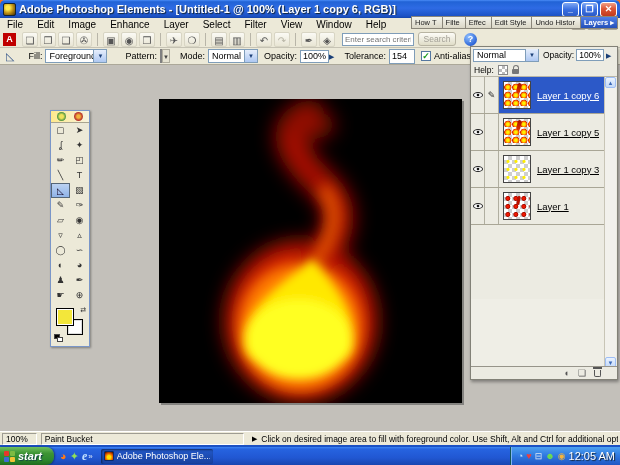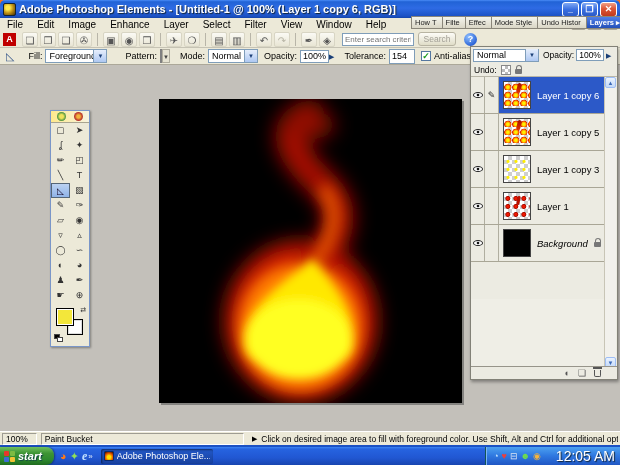--- a/index.html
+++ b/index.html
@@ -136,21 +136,21 @@
     background:linear-gradient(#a51000,#e03000); transform:rotate(14deg); }
   .thumb-yellow-blob { background-image:radial-gradient(circle at 50% 68%, #ffee00 0 15%, rgba(255,238,0,0) 30%),
     linear-gradient(45deg,#cfcfcf 25%,transparent 25%,transparent 75%,#cfcfcf 75%),linear-gradient(45deg,#cfcfcf 25%,#fff 25%,#fff 75%,#cfcfcf 75%); }
   .thumb-orange-blob { background-image:radial-gradient(circle at 50% 64%, #ffe000 0 13%, #ffa000 26%, rgba(255,160,0,0) 40%),
     linear-gradient(45deg,#cfcfcf 25%,transparent 25%,transparent 75%,#cfcfcf 75%),linear-gradient(45deg,#cfcfcf 25%,#fff 25%,#fff 75%,#cfcfcf 75%); }
   .thumb-red-blob { background-image:radial-gradient(circle at 48% 68%, #ee1800 0 17%, #a80c00 30%, rgba(168,12,0,0) 42%),
     linear-gradient(45deg,#cfcfcf 25%,transparent 25%,transparent 75%,#cfcfcf 75%),linear-gradient(45deg,#cfcfcf 25%,#fff 25%,#fff 75%,#cfcfcf 75%); }
   .thumb-red-blob::after { content:""; position:absolute; left:13px; top:3px; width:3px; height:9px; border-radius:2px;
     background:#b81000; transform:rotate(12deg); }
   .thumb-black { background:#000; }
-  .lname { font-size:9.5px; white-space:nowrap; overflow:hidden; }
+  .lname { font-size:9.5px; white-space:nowrap; overflow:hidden;text-decoration:underline; }
   .lname.italic { font-style:italic; }
   .locksm { display:none; margin-left:auto; flex:none; }
   .locksm.locked { display:block; }
   .lp-empty { position:absolute; left:0; top:252px; width:134px; height:69px; background:#EFEEE6; }
   .lp-scroll { position:absolute; right:1px; top:30px; width:12px; height:291px; background:#F2F1EC; border-left:1px solid #C8C5B6; }
   .sarrow { position:absolute; left:0; width:11px; height:11px; background:linear-gradient(#EAF3FF,#C4D9F8); border:1px solid #9EBEF5;
     border-radius:2px; font-size:6px; color:#3B69B8; text-align:center; line-height:10px; }
   .sarrow.up { top:0; } .sarrow.down { bottom:0; }
   .lp-footer { position:absolute; left:0; bottom:0; width:146px; height:13px; border-top:1px solid #97948A; background:#ECEBE2;
     display:flex; align-items:center; justify-content:flex-end; gap:8px; padding-right:16px; }
@@ -190,21 +190,21 @@
     background:radial-gradient(circle at 50% 65%, #ffe000 25%, #e05000 60%, #2a0a00 100%); flex:none; }
   .taskbtn-label { color:#fff; font-size:9px; white-space:nowrap; overflow:hidden; }
   .tray { margin-left:auto; height:18px; display:flex; align-items:center; gap:3px; padding:0 5px 0 7px;
     background:linear-gradient(180deg,#4CA1F0 0%,#2E77E0 50%,#2057C4 100%); border-left:1px solid #155; box-shadow:inset 1px 0 0 #7FB4F2; flex:none; }
   .tray-icon { font-size:9px; line-height:18px; }
   [data-name="tray-update-icon"] { color:#BFE2FF; }
   [data-name="tray-alert-icon"] { color:#E84040; }
   [data-name="tray-display-icon"] { color:#D8E4F4; }
   [data-name="tray-messenger-icon"] { color:#6FE04A; }
   [data-name="tray-volume-icon"] { color:#F5B43C; }
-  .clock { color:#fff; font-size:14px; margin-left:12px; text-shadow:1px 1px 1px #123; }
+  .clock { color:#fff; font-size:11px; margin-left:0; text-shadow:1px 1px 1px #123; }
 </style>
 </head>
 <body>
 
 <div id="screen" data-name="screen">
   <div class="app" data-name="photoshop-elements-window">
 
     <div class="titlebar" data-name="title-bar">
       <span class="app-icon" data-name="app-icon"></span>
       <span class="title-text" data-name="window-title">Adobe Photoshop Elements - [Untitled-1 @ 100% (Layer 1 copy 6, RGB)]</span>
@@ -268,21 +268,21 @@
 
     <div class="tabstrip" data-name="palette-well">
       <span data-name="palette-tabs" style="display:flex;">
 
           <span class="tab" data-name="palette-tab"><span>How T</span><span class="marker" data-name="tab-arrow-icon"></span></span>
 
           <span class="tab" data-name="palette-tab"><span>Filte</span><span class="marker" data-name="tab-arrow-icon"></span></span>
 
           <span class="tab" data-name="palette-tab"><span>Effec</span><span class="marker" data-name="tab-arrow-icon"></span></span>
 
-          <span class="tab" data-name="palette-tab"><span>Mode Style</span><span class="marker" data-name="tab-arrow-icon"></span></span>
+          <span class="tab" data-name="palette-tab"><span>Edit Style</span><span class="marker" data-name="tab-arrow-icon"></span></span>
 
           <span class="tab" data-name="palette-tab"><span>Undo Histor</span><span class="marker" data-name="tab-arrow-icon"></span></span>
 
           <span class="tab active" data-name="palette-tab"><span>Layers</span><span class="marker" data-name="tab-arrow-icon">▸</span></span>
         </span>
 
     </div>
 
     <div class="options" data-name="tool-options-bar">
       <span class="opt-tool" data-name="paint-bucket-icon">◺</span>
@@ -407,21 +407,21 @@
       <div class="lp-header" data-name="layers-palette-header">
         <span class="dd dd-blend" data-name="blend-mode-dropdown">
           <span class="dval">Normal</span>
           <span class="darr" data-name="dropdown-arrow-icon">▼</span>
         </span>
         <span class="lp-opacity-label" data-name="opacity-label">Opacity:</span>
         <span class="val-box" style="width:28px;height:12px;" data-name="layers-opacity-value">100%</span>
         <span class="spin" data-name="opacity-slider-arrow-icon">▶</span>
       </div>
       <div class="lp-lockrow" data-name="lock-row">
-        <span data-name="lock-label">Undo:</span>
+        <span data-name="lock-label">Help:</span>
         <span class="lock-checker" data-name="lock-transparency-icon"></span>
         <span class="minilock" data-name="lock-all-icon"></span>
       </div>
       <div class="lp-list" data-name="layer-list">
 
           <div class="layer-row selected" data-name="layer-row">
             <span class="cell" data-name="visibility-toggle">
               <i class="eye" data-name="eye-icon"></i>
             </span>
             <span class="cell" data-name="link-column">
@@ -464,31 +464,20 @@
               <i class="eye" data-name="eye-icon"></i>
             </span>
             <span class="cell" data-name="link-column"></span>
             <span class="row-main">
               <span class="thumb thumb-red-blob" data-name="layer-thumbnail"></span>
               <span class="lname" data-name="layer-name">Layer 1</span>
 
             </span>
           </div>
 
-          <div class="layer-row" data-name="layer-row">
-            <span class="cell" data-name="visibility-toggle">
-              <i class="eye" data-name="eye-icon"></i>
-            </span>
-            <span class="cell" data-name="link-column"></span>
-            <span class="row-main">
-              <span class="thumb thumb-black" data-name="layer-thumbnail"></span>
-              <span class="lname italic" data-name="layer-name">Background</span>
-              <span class="minilock locksm locked" data-name="layer-lock-icon"></span>
-            </span>
-          </div>
         </div>
       <div class="lp-empty" data-name="layer-list-empty-area"></div>
       <div class="lp-scroll" data-name="layers-scrollbar">
         <span class="sarrow up" data-name="scroll-up-icon">▲</span>
         <span class="sarrow down" data-name="scroll-down-icon">▼</span>
       </div>
       <div class="lp-footer" data-name="layers-palette-footer">
         <span class="fico" data-name="new-adjustment-layer-icon">◐</span>
         <span class="fico" data-name="new-layer-icon">❏</span>
         <span class="trash" data-name="delete-layer-icon"></span>

